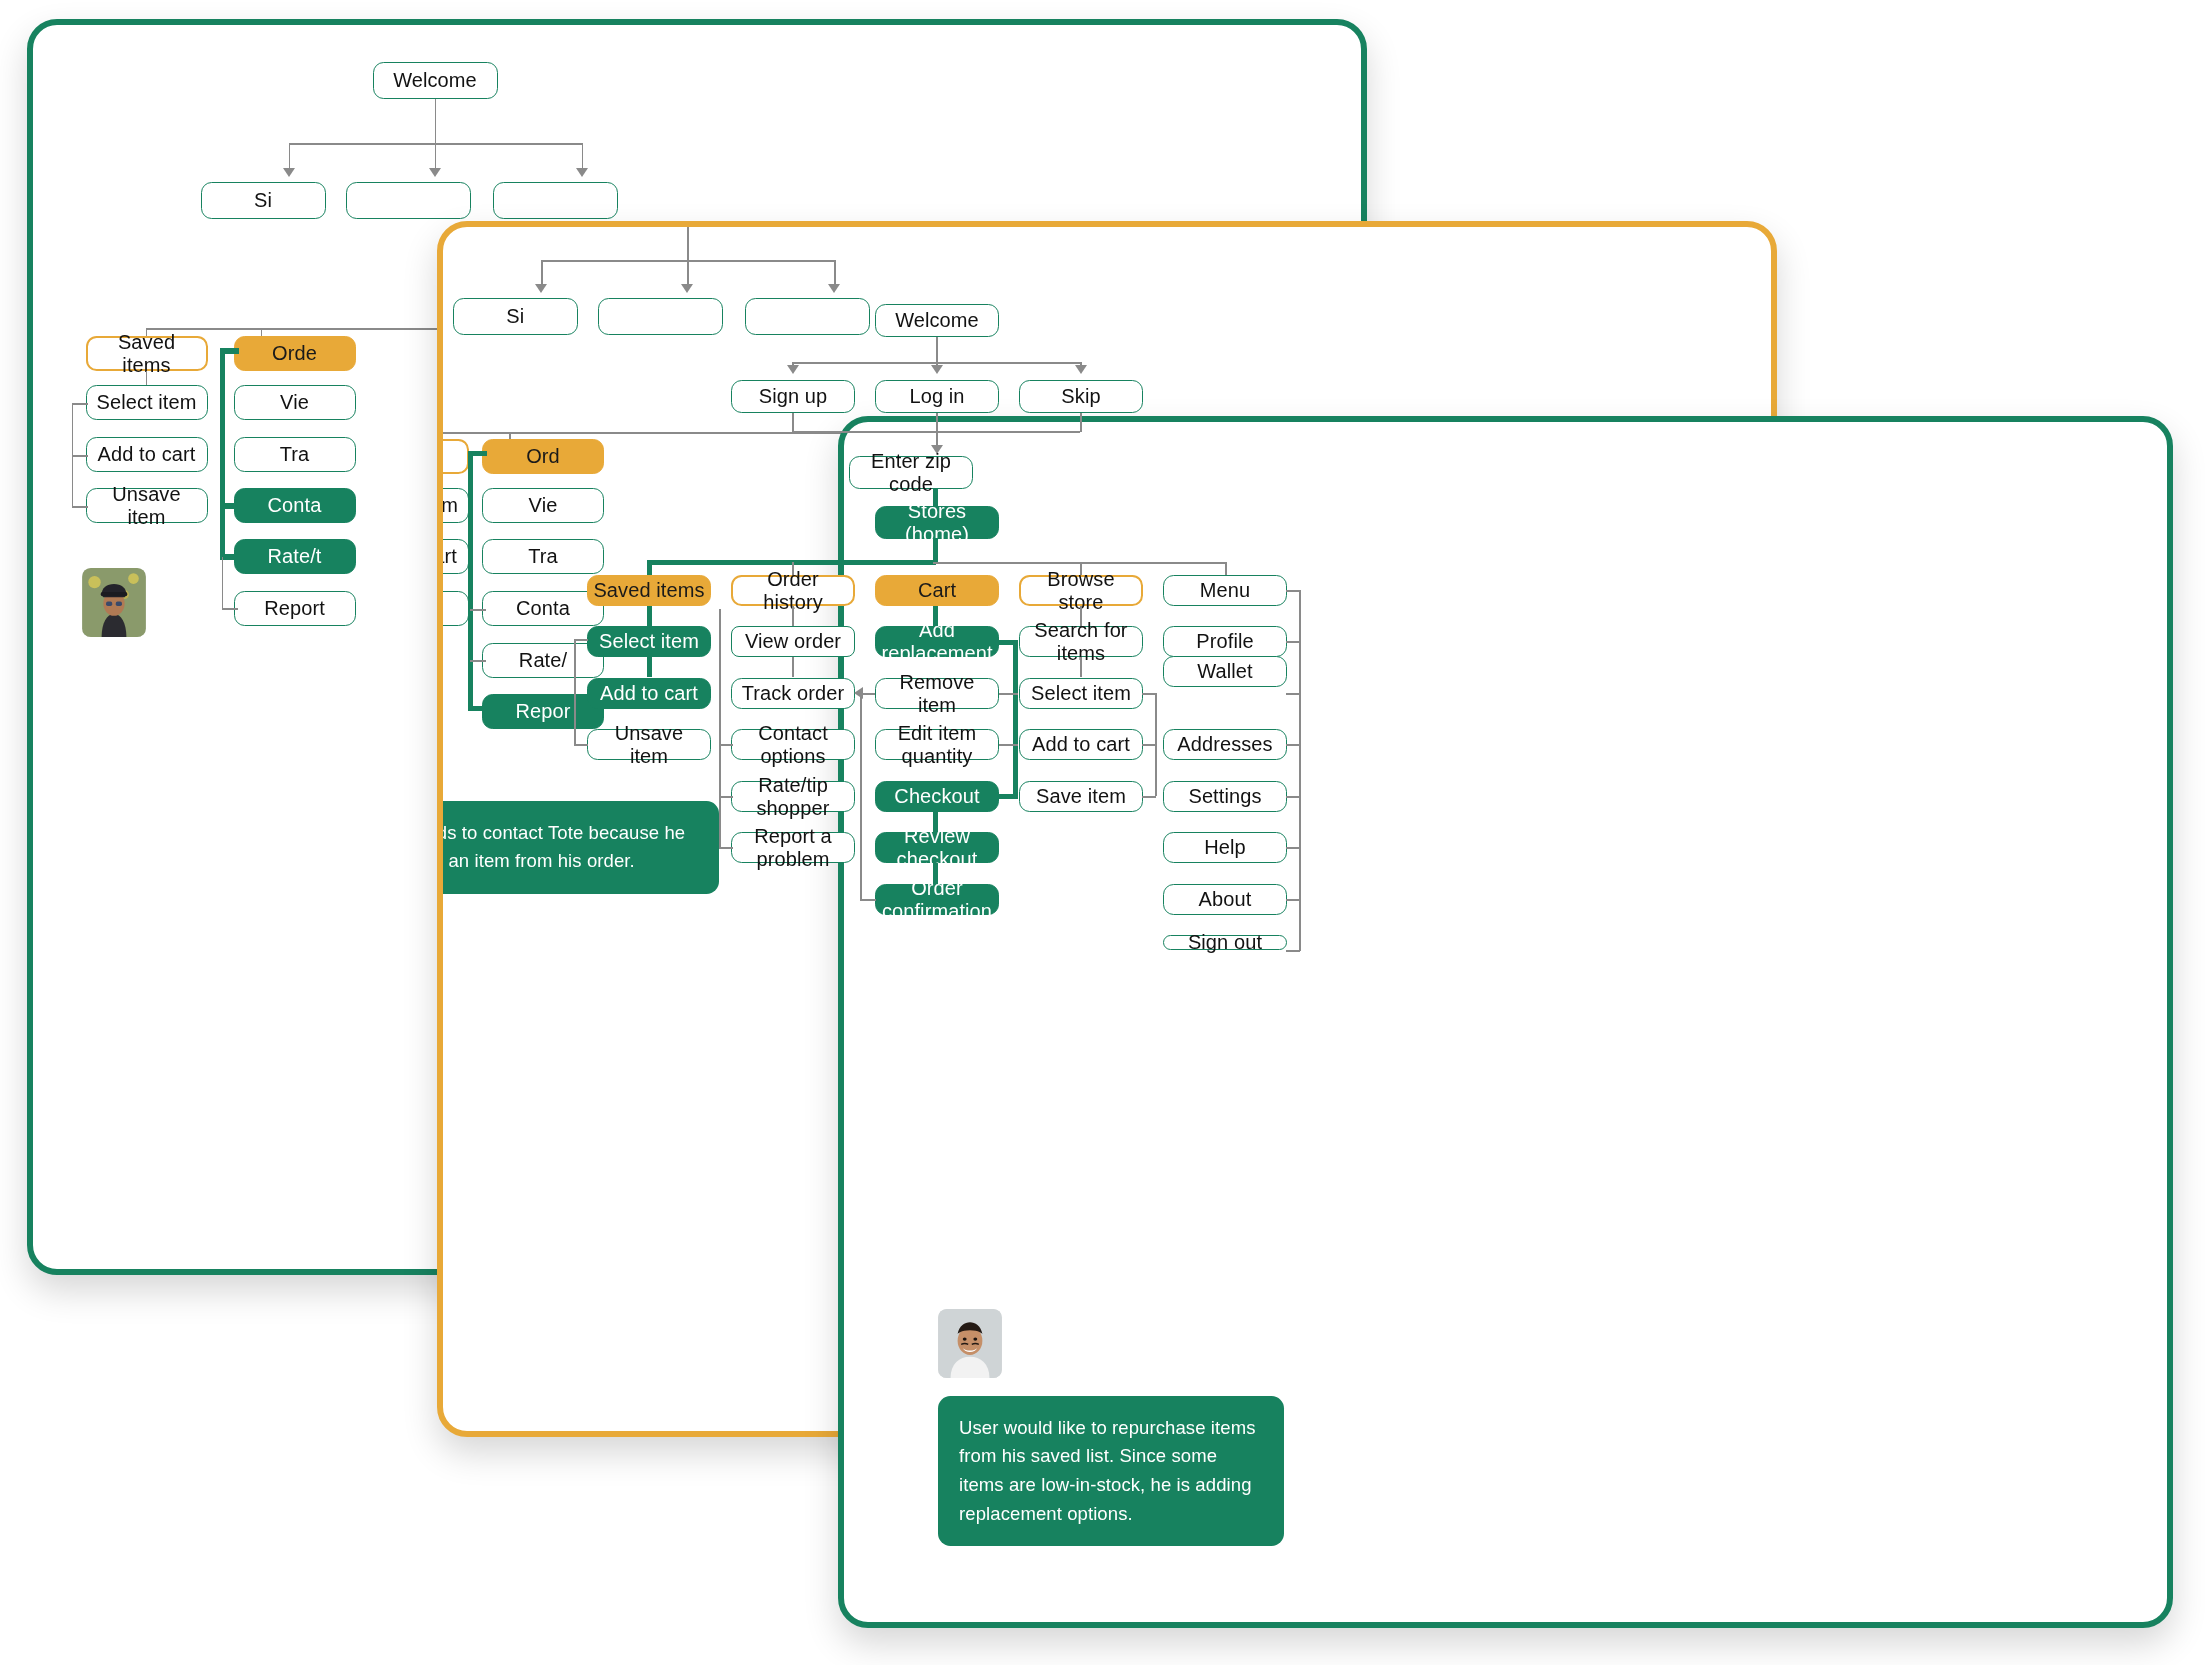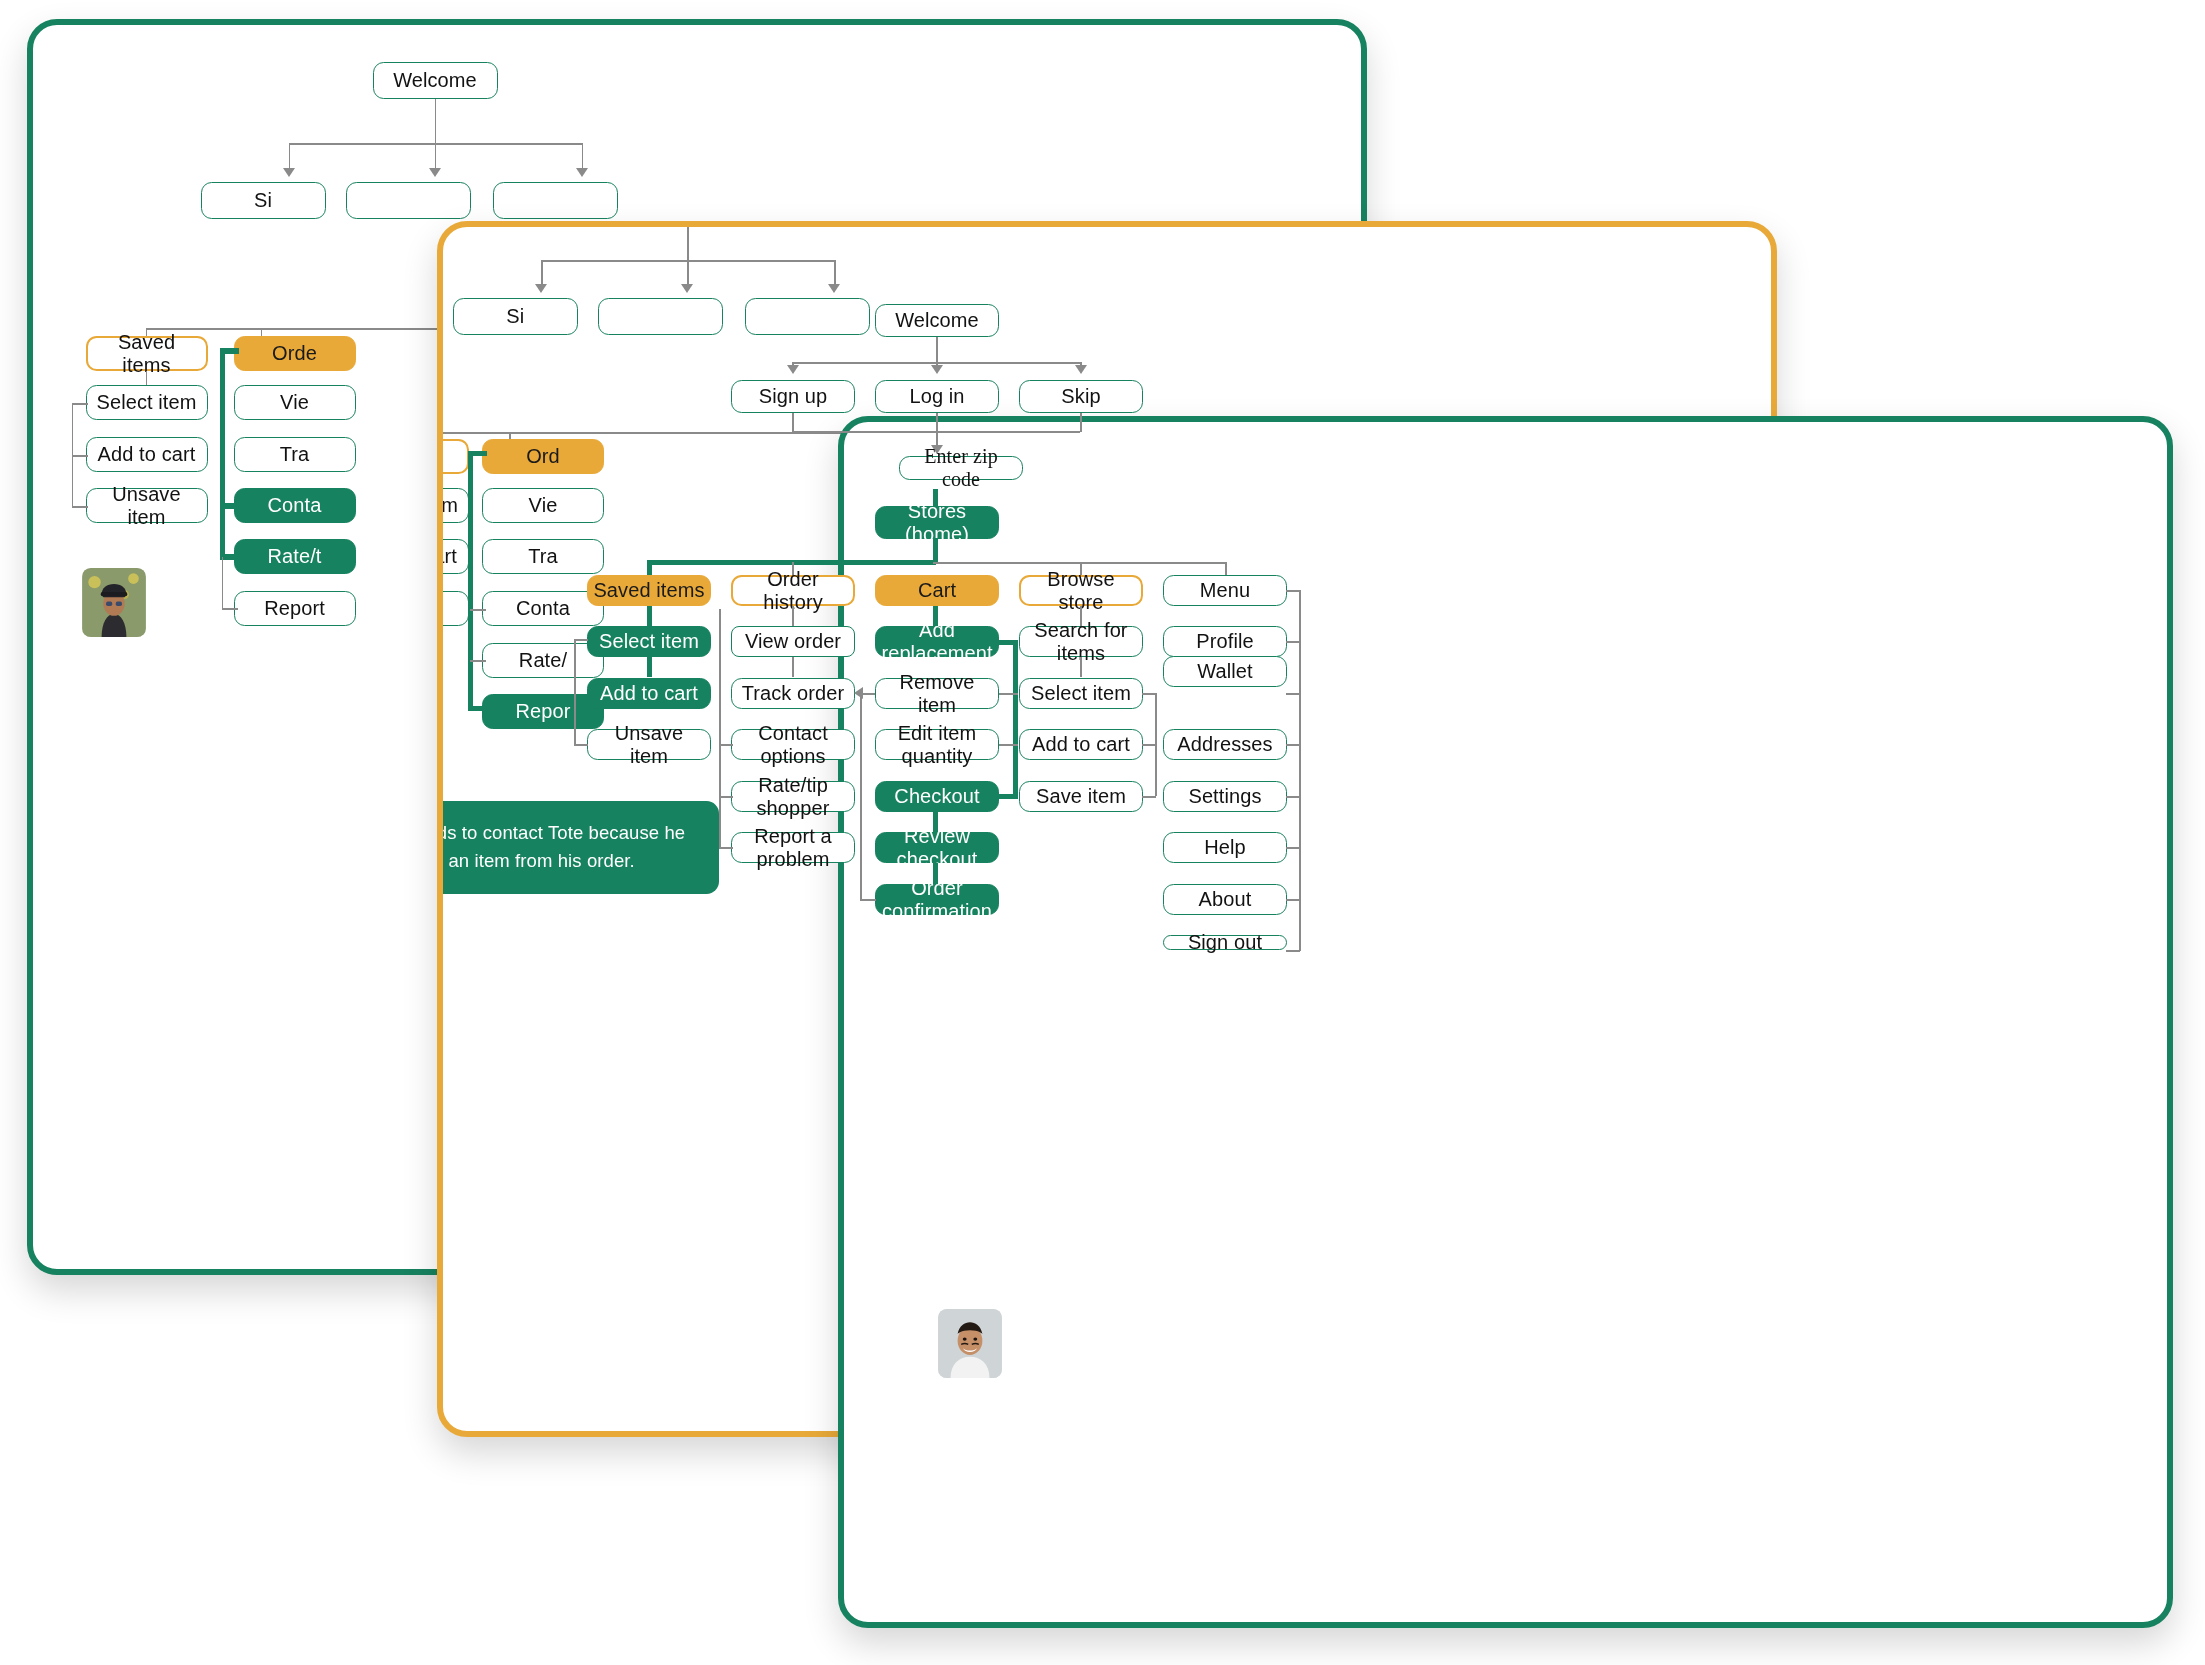--- a/index.html
+++ b/index.html
@@ -224,21 +224,21 @@
     <div class="node" style="left:731px;top:380px;width:124px;height:33px;">Sign up</div>
     <div class="node" style="left:875px;top:380px;width:124px;height:33px;">Log in</div>
     <div class="node" style="left:1019px;top:380px;width:124px;height:33px;">Skip</div>
 
     <div class="ln v" style="left:792px;top:413px;height:19.4px;"></div>
     <div class="ln v" style="left:1080px;top:413px;height:19.4px;"></div>
     <div class="ln h" style="left:792px;top:431px;width:288px;"></div>
     <div class="ln v" style="left:936px;top:413px;height:35px;"></div>
     <div class="arrow" style="left:931px;top:445px;"></div>
 
-    <div class="node" style="left:899px;top:456px;width:124px;height:24px;font-family:Liberation Serif, serif;">Enter zip code</div>
+    <div class="node" style="left:849px;top:456px;width:124px;height:33px;">Enter zip code</div>
     <div class="ln gv" style="left:933px;top:489px;height:17.6px;"></div>
 
     <div class="node fill-green" style="left:875px;top:506px;width:124px;height:33px;">Stores (home)</div>
 
     <div class="ln gv" style="left:933px;top:538px;height:25px;"></div>
     <div class="ln gh" style="left:647px;top:560px;width:289px;"></div>
     <div class="ln gv" style="left:647px;top:560px;height:17.6px;"></div>
     <div class="ln h" style="left:933px;top:562px;width:293px;"></div>
     <div class="ln v" style="left:792px;top:562px;height:16px;"></div>
     <div class="ln v" style="left:1080px;top:562px;height:16px;"></div>
@@ -324,16 +324,17 @@
         <rect width="72" height="78" fill="#cfd4d6"></rect>
         <path d="M14 78c0-16 10-24 22-24s22 8 22 24z" fill="#f2f2f2"></path>
         <ellipse cx="36" cy="36" rx="14" ry="16" fill="#c58f68"></ellipse>
         <path d="M22 28c2-9 8-13 14-13s12 4 14 13c0 0-4-4-14-4s-14 4-14 4z" fill="#241a14"></path>
         <ellipse cx="30" cy="34" rx="2.2" ry="1.8" fill="#1b1410"></ellipse>
         <ellipse cx="42" cy="34" rx="2.2" ry="1.8" fill="#1b1410"></ellipse>
         <path d="M28 44c3 4 13 4 16 0-2 6-14 6-16 0z" fill="#ffffff"></path>
         <path d="M26 40c2-1 6-1 8 0M38 40c2-1 6-1 8 0" stroke="#241a14" stroke-width="1.6" fill="none"></path>
       </svg>
     </div>
+    <div class="caption" style="left:938px;top:1396px;width:346px;">User would like to repurchase items from his saved list. Since some items are low-in-stock, he is adding replacement options.</div>
   </div>
 
 </div>
 
 
 </body></html>

